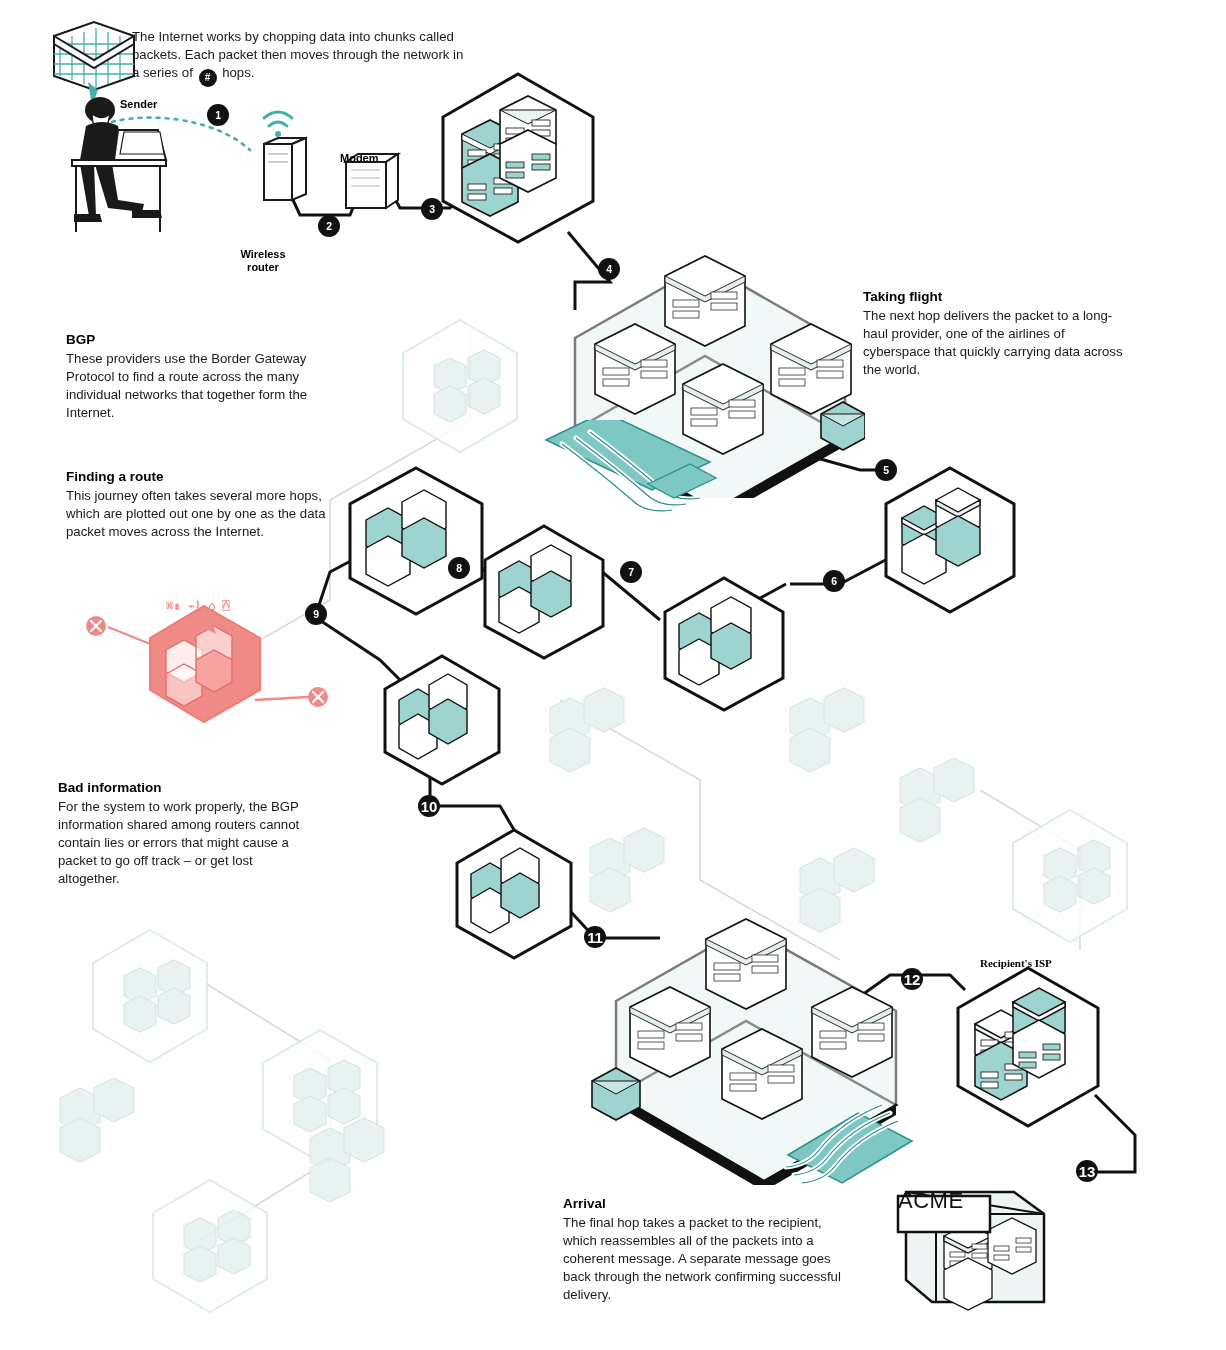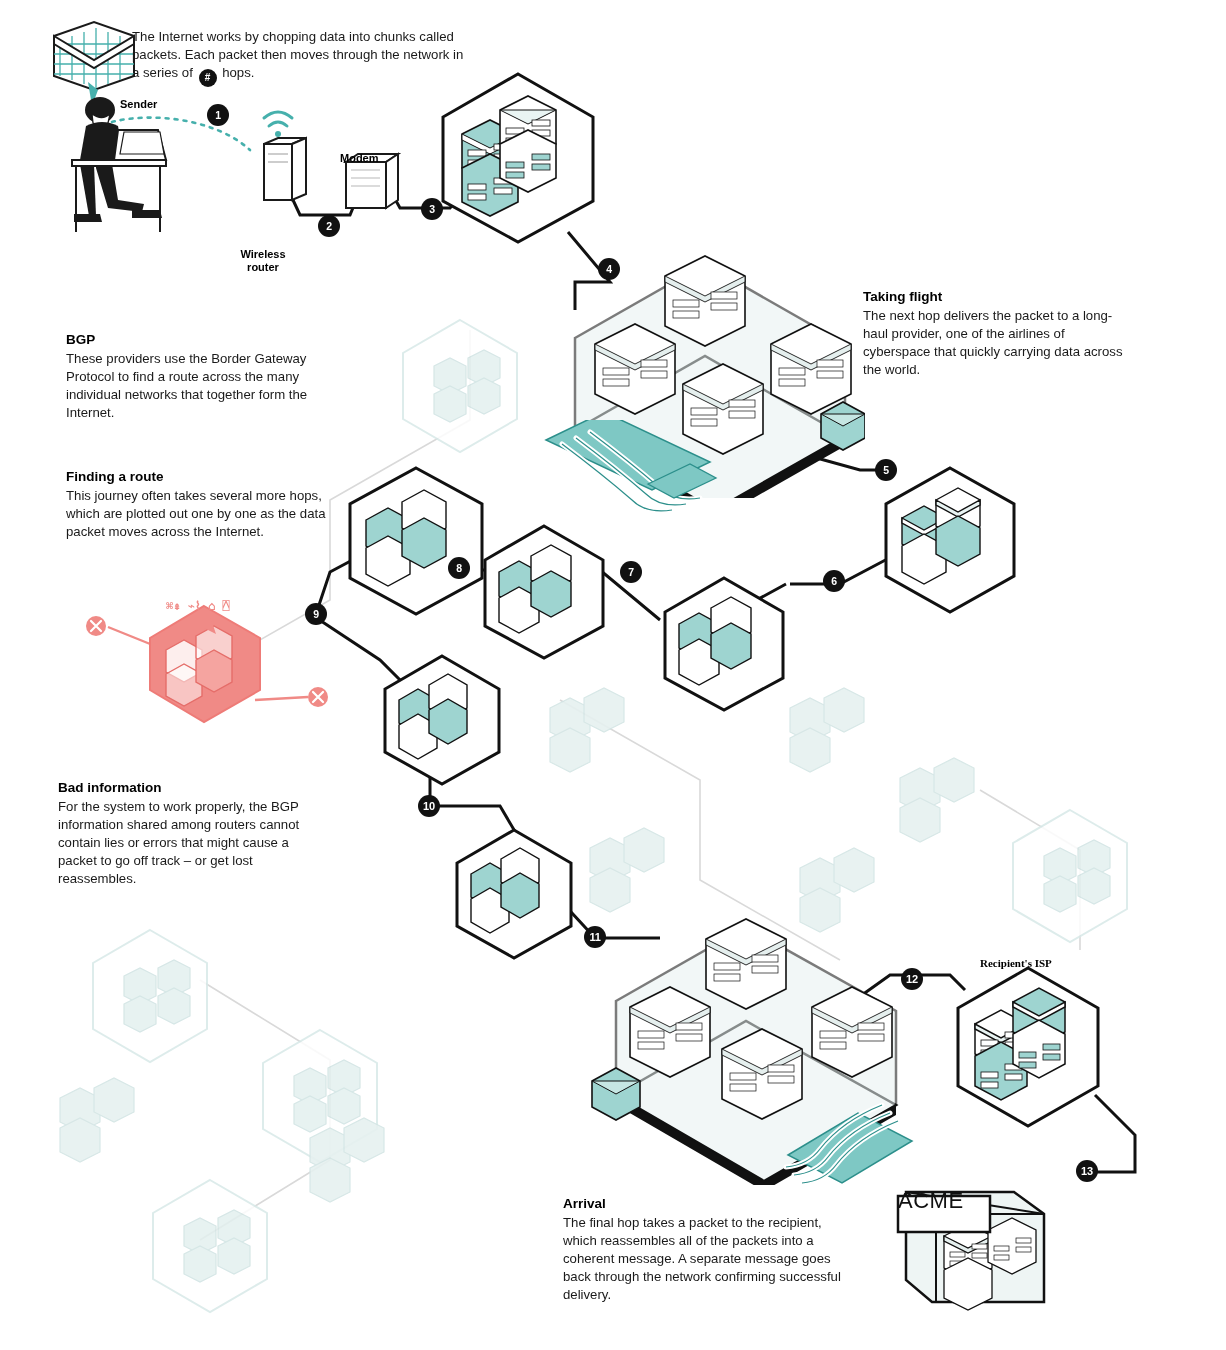--- a/index.html
+++ b/index.html
@@ -52,21 +52,21 @@
     background: #111111;
     color: #ffffff;
     font-size: 10.5px;
     font-weight: bold;
     display: flex;
     align-items: center;
     justify-content: center;
     letter-spacing: -0.2px;
     z-index: 40;
   }
-  .hop.small { font-size: 11px; }
+  .hop.small { font-size: 15px; }
 
   
   .hash-badge {
     display: inline-flex;
     width: 18px; height: 18px;
     border-radius: 50%;
     background: #111;
     color: #fff;
     font-size: 10px;
     font-weight: bold;
@@ -567,21 +567,21 @@
     <div class="txt-body">These providers use the Border Gateway Protocol to find a route across the many individual networks that together form the Internet.</div>
   </div>
 
   <div class="txt-block" style="left:66px; top:469px; width:262px;">
     <div class="txt-head">Finding a route</div>
     <div class="txt-body">This journey often takes several more hops, which are plotted out one by one as the data packet moves across the Internet.</div>
   </div>
 
   <div class="txt-block" style="left:58px; top:780px; width:252px;">
     <div class="txt-head">Bad information</div>
-    <div class="txt-body">For the system to work properly, the BGP information shared among routers cannot contain lies or errors that might cause a packet to go off track – or get lost reassembles.</div>
+    <div class="txt-body">For the system to work properly, the BGP information shared among routers cannot contain lies or errors that might cause a packet to go off track – or get lost altogether.</div>
   </div>
 
   <div class="txt-block" style="left:563px; top:1196px; width:292px;">
     <div class="txt-head">Arrival</div>
     <div class="txt-body">The final hop takes a packet to the recipient, which reassembles all of the packets into a coherent message. A separate message goes back through the network confirming successful delivery.</div>
   </div>
 
 </div>
 
 </body></html>

